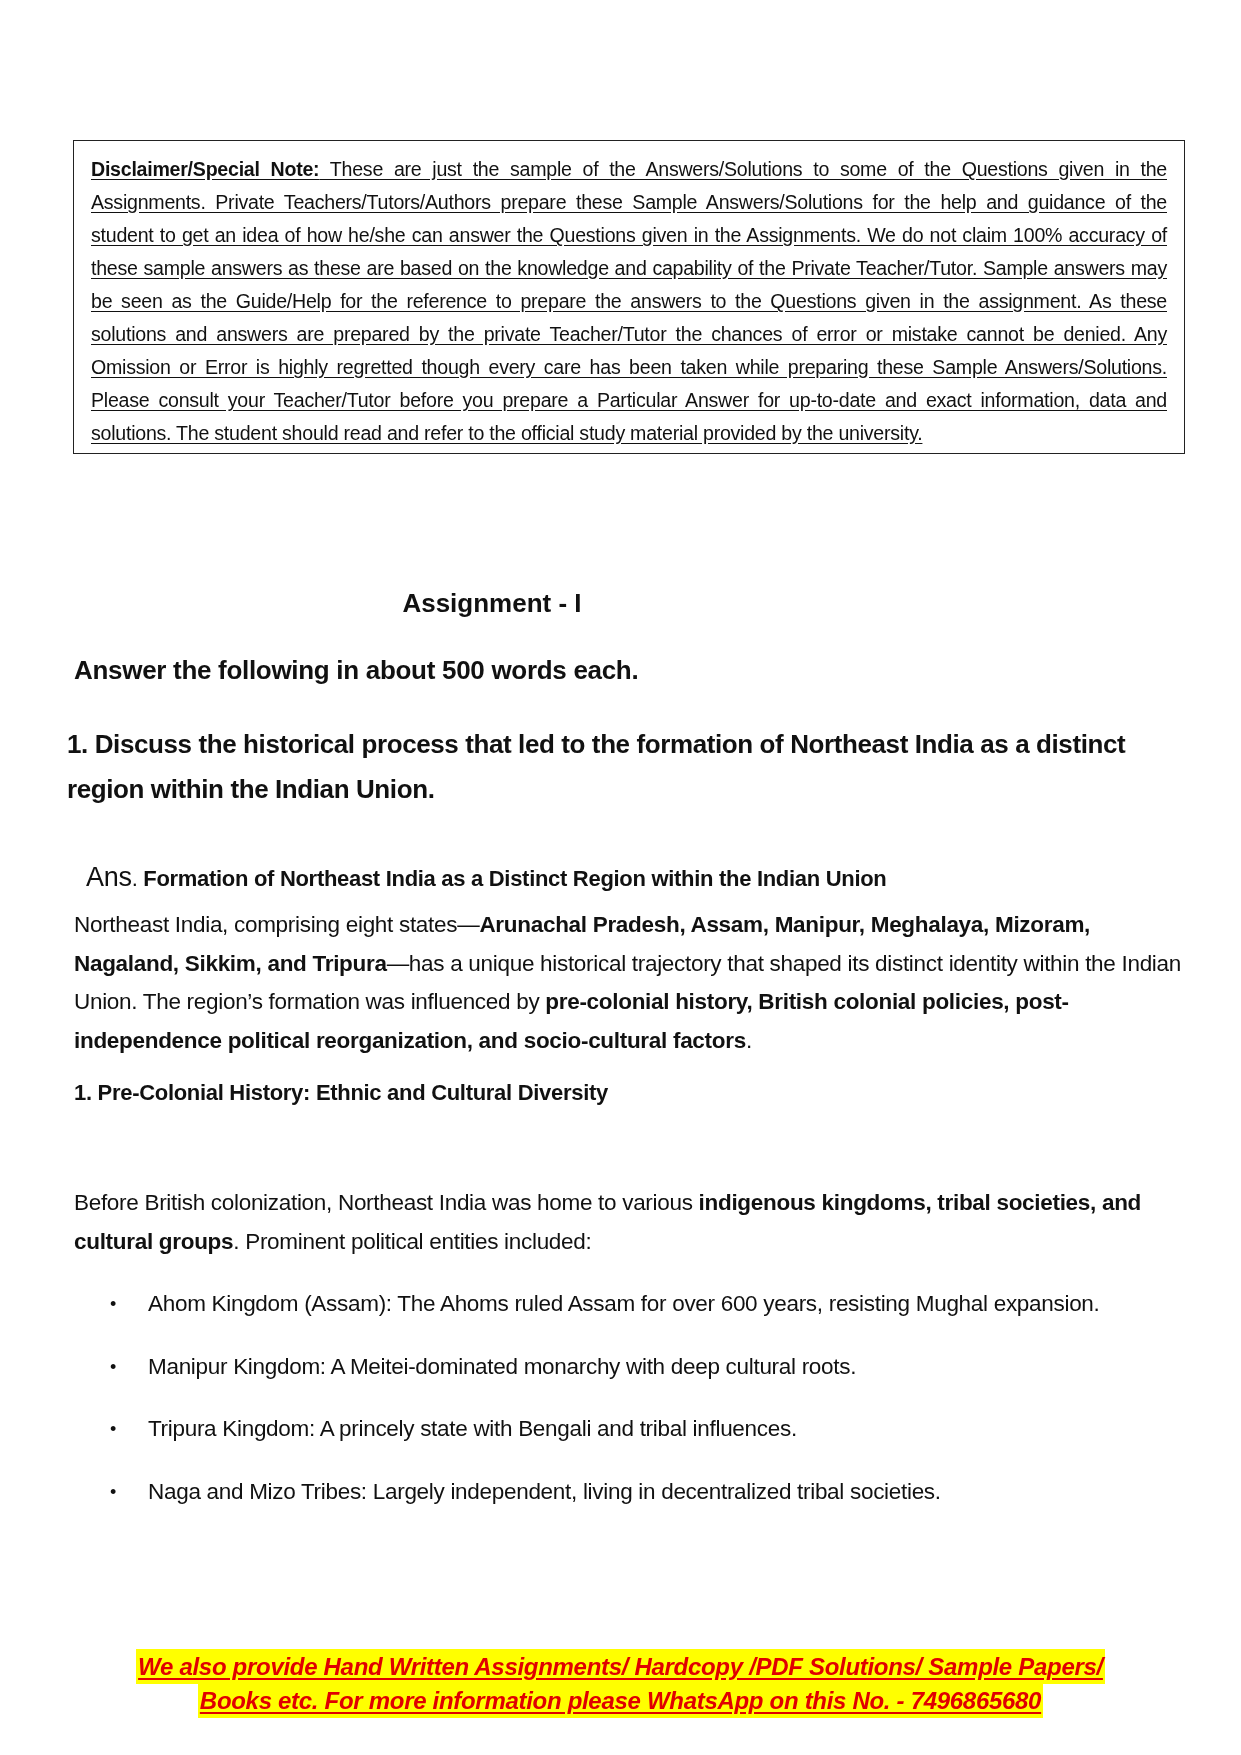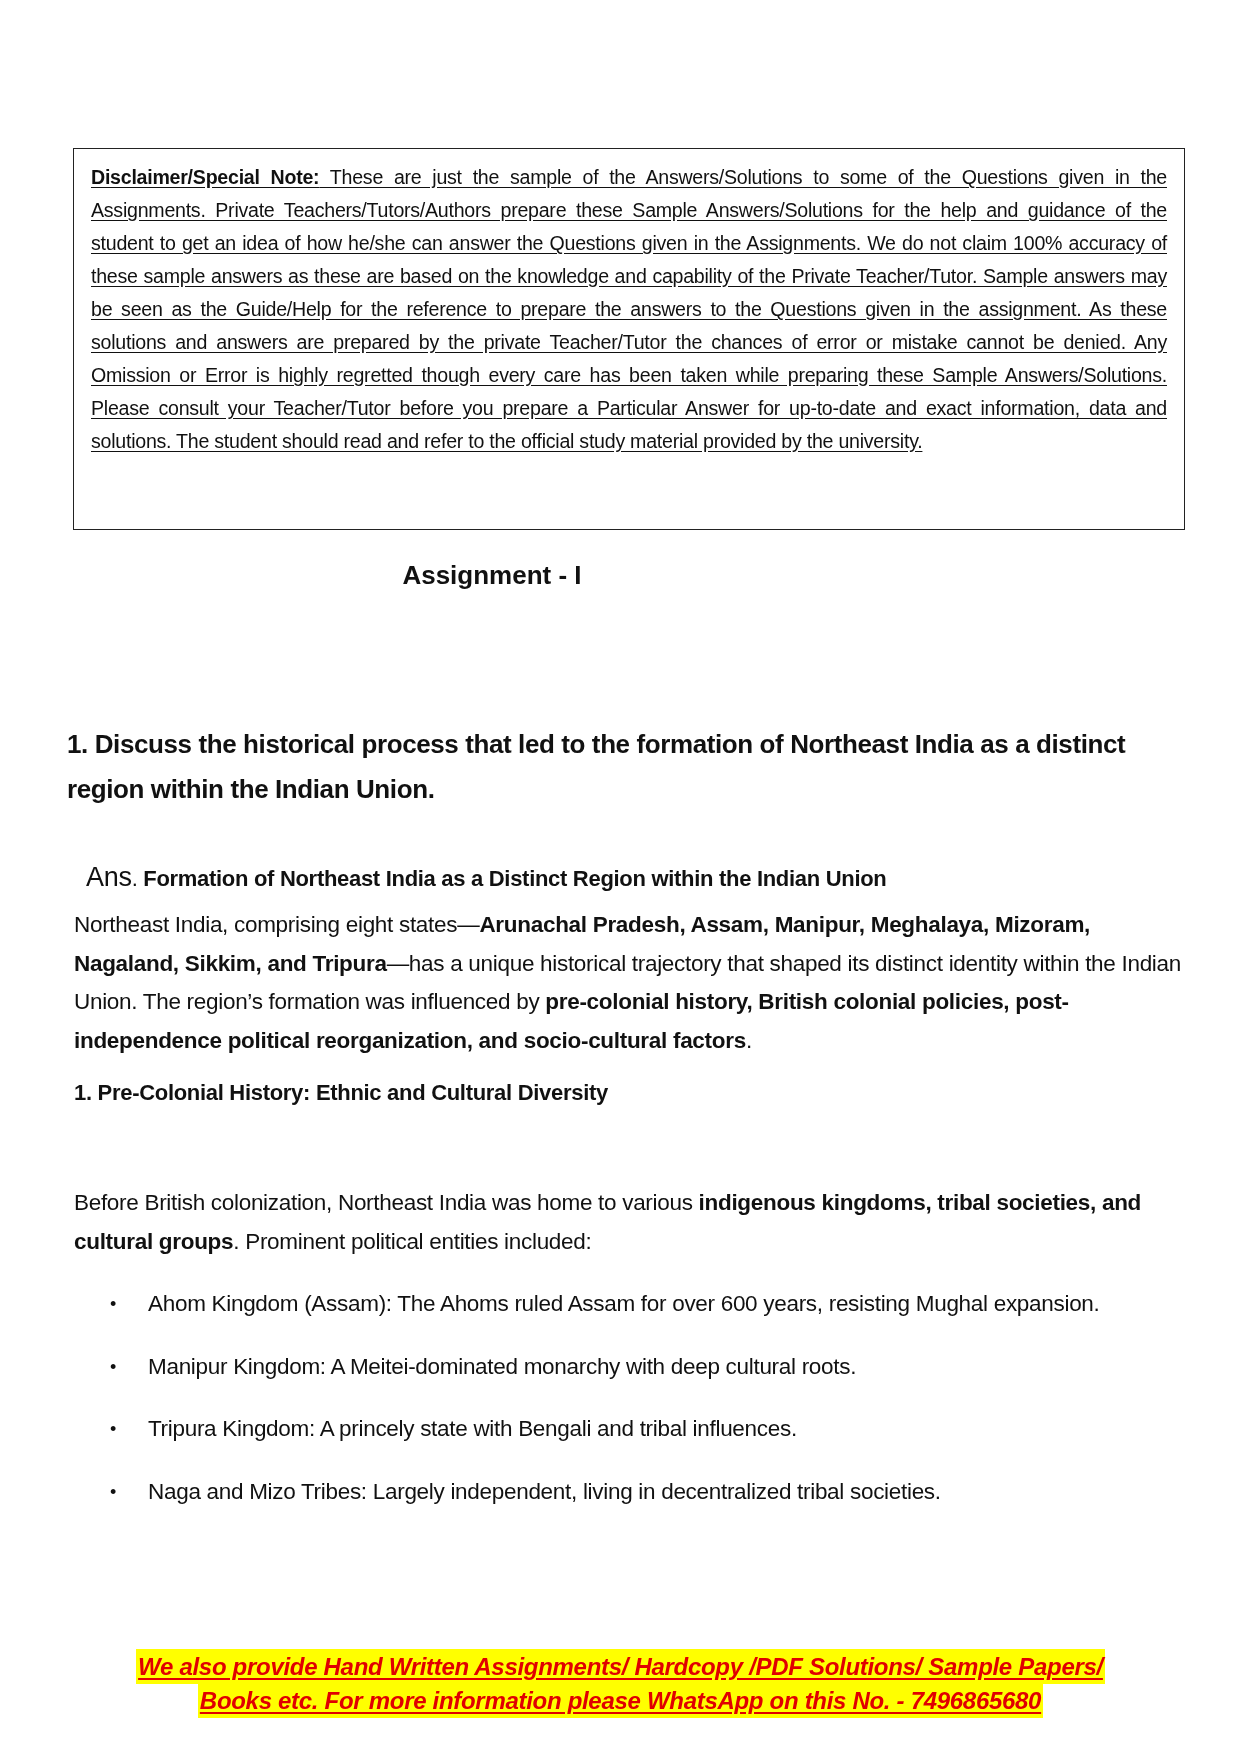--- a/index.html
+++ b/index.html
@@ -1,33 +1,33 @@
 <!DOCTYPE html>
 <html><head>
 <meta charset="utf-8">
 <style>
   html, body { margin: 0; padding: 0; background: #ffffff; }
   body { width: 1241px; height: 1755px; position: relative; overflow: hidden;
          font-family: "Liberation Sans", sans-serif; color: #111; }
   .page { position: absolute; left: 0; top: 0; width: 1241px; height: 1755px; }
 
   .disclaimer-box {
-    position: absolute; left: 73px; top: 148px; width: 1112px; height: 382px;
+    position: absolute; left: 73px; top: 140px; width: 1112px; height: 314px;
     border: 1.5px solid #222; box-sizing: border-box;
     padding: 12px 17px 0 17px;
   }
   .disclaimer-text {
     font-size: 19.6px; line-height: 33px; text-align: justify;
     text-decoration: underline; text-underline-offset: 3px;
     letter-spacing: -0.25px; margin: 0;
   }
   .disclaimer-text b { font-weight: bold; }
 
   .assignment-title {
-    position: absolute; left: 0; width: 984px; top: 560px;
+    position: absolute; left: 0; width: 984px; top: 588px;
     text-align: center; font-weight: bold; font-size: 26px; margin: 0;
   }
   .instruction {
     position: absolute; left: 74px; top: 655px; font-weight: bold; font-size: 26px; margin: 0;
     letter-spacing: -0.3px;
   }
   .question {
     position: absolute; left: 67px; top: 722px; width: 1110px;
     font-weight: bold; font-size: 26px; line-height: 45px; margin: 0; letter-spacing: -0.4px;
   }
@@ -75,20 +75,21 @@
 <body>
 
 <div class="page">
 
   <div class="disclaimer-box">
     <p class="disclaimer-text"><b>Disclaimer/Special Note:</b><span> These are just the sample of the Answers/Solutions to some of the Questions given in the Assignments. Private Teachers/Tutors/Authors prepare these Sample Answers/Solutions for the help and guidance of the student to get an idea of how he/she can answer the Questions given in the Assignments. We do not claim 100% accuracy of these sample answers as these are based on the knowledge and capability of the Private Teacher/Tutor. Sample answers may be seen as the Guide/Help for the reference to prepare the answers to the Questions given in the assignment. As these solutions and answers are prepared by the private Teacher/Tutor the chances of error or mistake cannot be denied. Any Omission or Error is highly regretted though every care has been taken while preparing these Sample Answers/Solutions. Please consult your Teacher/Tutor before you prepare a Particular Answer for up-to-date and exact information, data and solutions. The student should read and refer to the official study material provided by the university.</span></p>
   </div>
 
   <h2 class="assignment-title">Assignment - I</h2>
 
+  <h3 class="instruction">Answer the following in about 500 words each.</h3>
 
   <h3 class="question">1. Discuss the historical process that led to the formation of Northeast India as a distinct region within the Indian Union.</h3>
 
   <h4 class="ans-heading"><span class="ans-prefix">Ans</span><span class="ans-dot">.</span><span> Formation of Northeast India as a Distinct Region within the Indian Union</span></h4>
 
   <p class="para p1"><span>Northeast India, comprising eight states—</span><b>Arunachal Pradesh, Assam, Manipur, Meghalaya, Mizoram, Nagaland, Sikkim, and Tripura</b><span>—has a unique historical trajectory that shaped its distinct identity within the Indian Union. The region’s formation was influenced by </span><b>pre-colonial history, British colonial policies, post-independence political reorganization, and socio-cultural factors</b><span>.</span></p>
 
   <h4 class="sub-heading">1. Pre-Colonial History: Ethnic and Cultural Diversity</h4>
 
   <p class="para p2"><span>Before British colonization, Northeast India was home to various </span><b>indigenous kingdoms, tribal societies, and cultural groups</b><span>. Prominent political entities included:</span></p>

